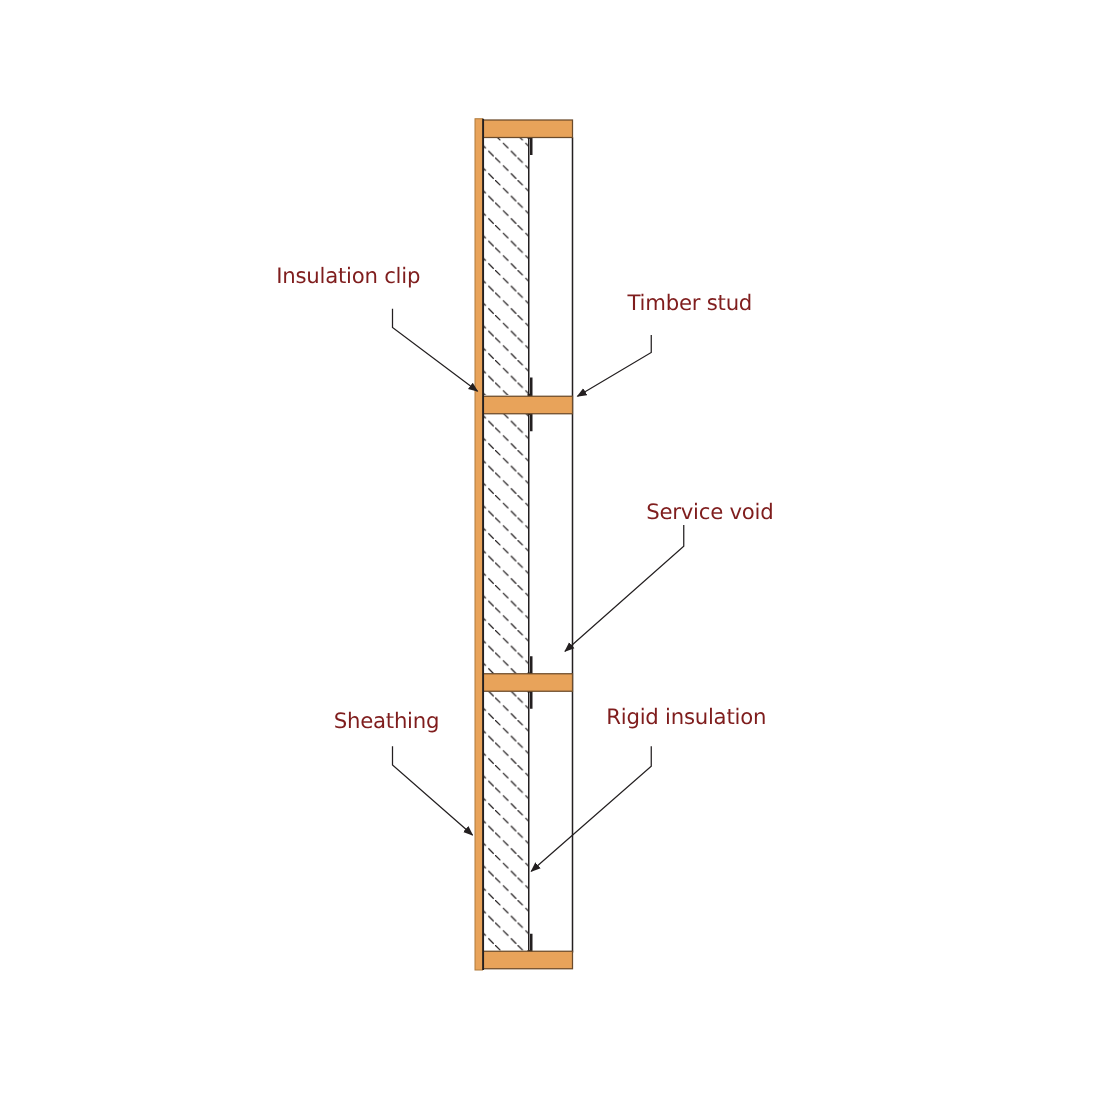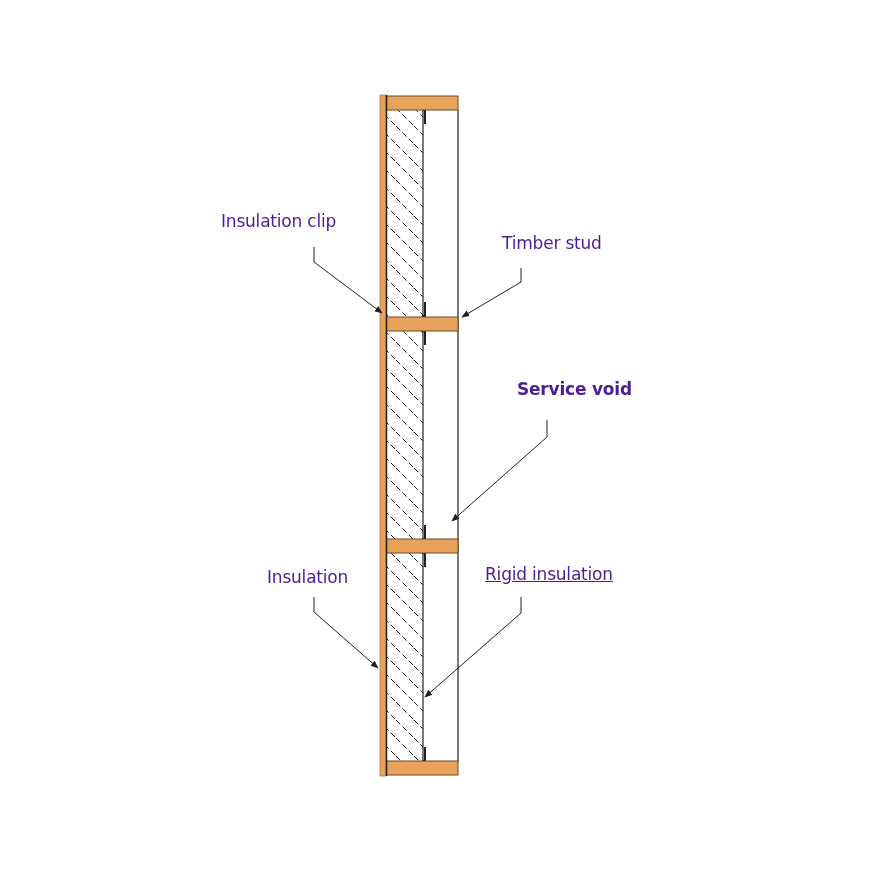--- a/index.html
+++ b/index.html
@@ -1,17 +1,17 @@
 <!DOCTYPE html>
 <html><head>
 <meta charset="utf-8">
 <style>
   html, body { margin:0; padding:0; background:#ffffff; }
   body { width:880px; height:880px; position:relative; overflow:hidden; font-family:"DejaVu Sans", sans-serif; }
-  .label { position:absolute; font-size:17px; color:#4c1d95; white-space:nowrap; letter-spacing:-0.2px; }
+  .label { position:absolute; font-size:17px; color:#7f1d1d; white-space:nowrap; letter-spacing:-0.2px; }
   svg { position:absolute; left:0; top:0; }
 </style>
 </head>
 <body>
 
 <svg width="880" height="880" viewBox="0 0 880 880">
   <defs>
     <pattern id="hatch" patternUnits="userSpaceOnUse" width="18" height="18" patternTransform="rotate(0)">
       <line x1="0" y1="0" x2="18" y2="18" stroke="#231f20" stroke-width="1" stroke-dasharray="6 3"></line>
     </pattern>
@@ -56,15 +56,15 @@
     <polyline points="314,247 314,262 382,313" marker-end="url(#arrow)"></polyline>
     <polyline points="521,268 521,282 462,317" marker-end="url(#arrow)"></polyline>
     <polyline points="547,420 547,437 452,521" marker-end="url(#arrow)"></polyline>
     <polyline points="314,597 314,612 378,668" marker-end="url(#arrow)"></polyline>
     <polyline points="521,597 521,613 425,697" marker-end="url(#arrow)"></polyline>
   </g>
 </svg>
 
 <div class="label" style="left:221px; top:211px;">Insulation clip</div>
 <div class="label" style="left:502px; top:233px;">Timber stud</div>
-<div class="label" style="left:517px; top:379px;font-weight:bold;">Service void</div>
-<div class="label" style="left:267px; top:567px;">Insulation</div>
-<div class="label" style="left:485px; top:564px;text-decoration:underline;">Rigid insulation</div>
+<div class="label" style="left:517px; top:400px;">Service void</div>
+<div class="label" style="left:267px; top:567px;">Sheathing</div>
+<div class="label" style="left:485px; top:564px;">Rigid insulation</div>
 
 </body></html>

